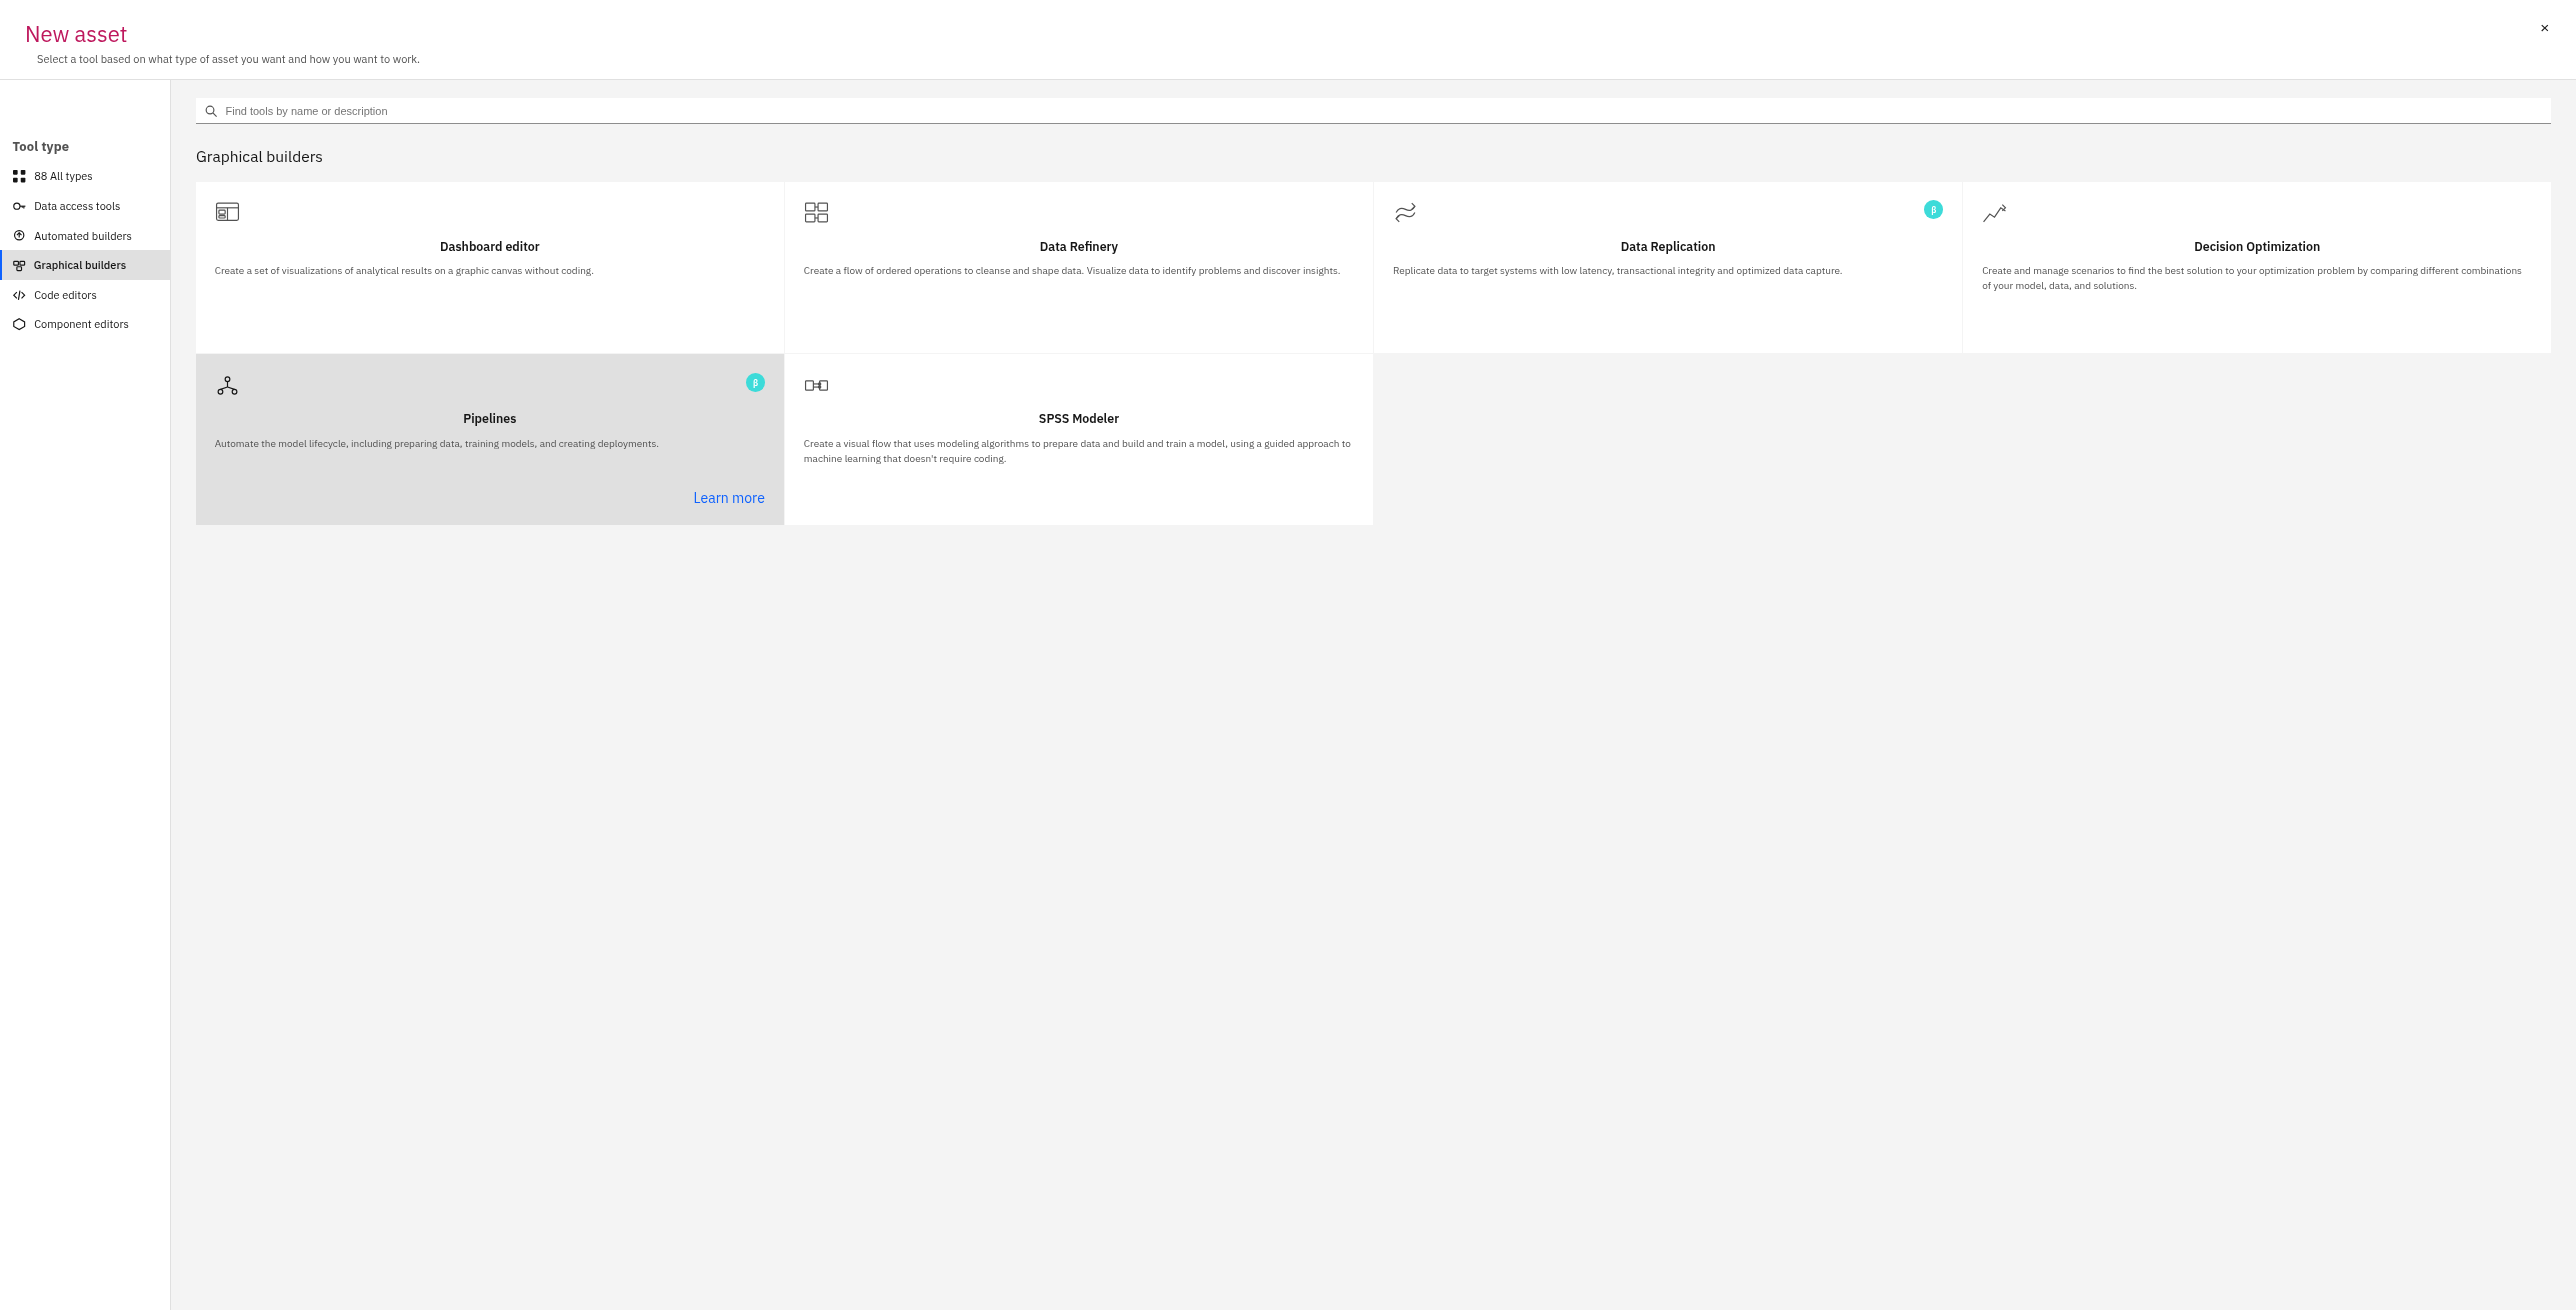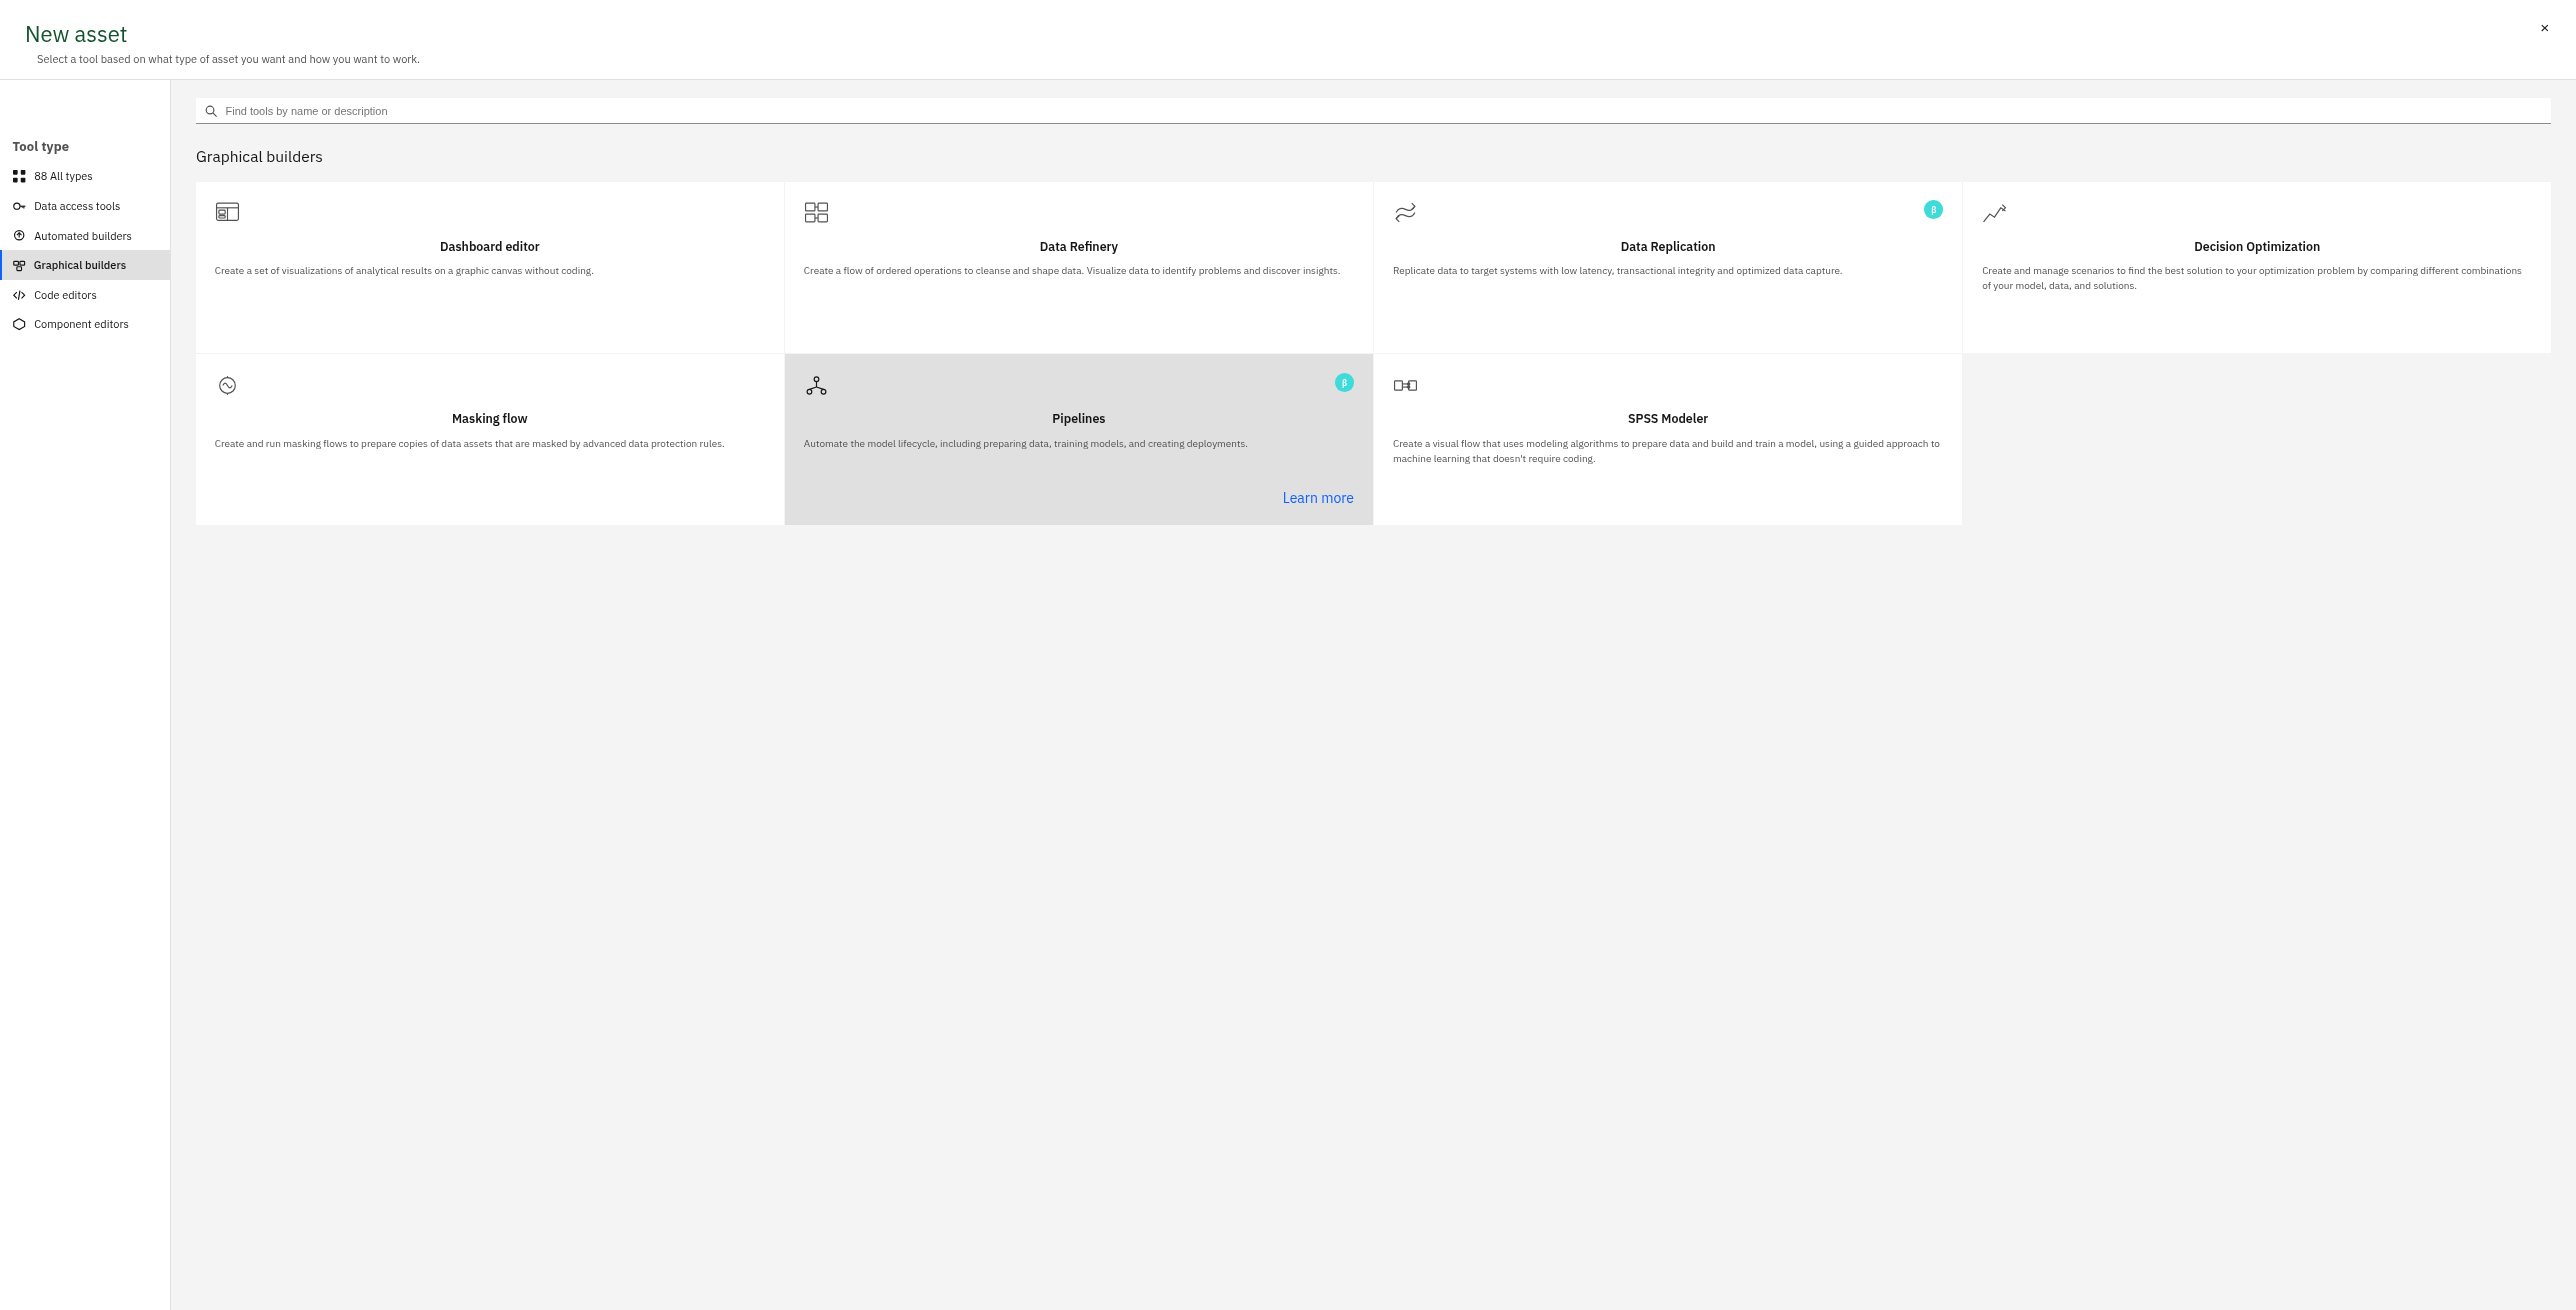--- a/index.html
+++ b/index.html
@@ -16,21 +16,21 @@
 
     .modal-header {
       padding: 18.7px 25px 12.4px 25px;
       border-bottom: 0.8px solid #e0e0e0;
       position: relative;
     }
 
     .modal-title {
       font-size: 22px;
       font-weight: 400;
-      color: #14532d;
+      color: #be185d;
       margin-bottom: 4.7px;
     }
 
     .modal-subtitle {
       font-size: 11px;
       color: #525252;
       margin-left: 12px;
     }
 
     .close-btn {
@@ -365,32 +365,20 @@
               <polyline points="26,6 30,10 26,14"></polyline>
             </svg>
           </div>
           <div class="card-name">Decision Optimization</div>
           <div class="card-desc">Create and manage scenarios to find the best solution to your optimization problem by comparing different combinations of your model, data, and solutions.</div>
         </div>
       </div>
 
       <div class="cards-grid">
 
-        <div class="card">
-          <div class="card-icon">
-            <svg width="25" height="25" viewBox="0 0 32 32" fill="none" stroke="#525252" stroke-width="1.5">
-              <circle cx="16" cy="16" r="10"></circle>
-              <path d="M10 16 Q13 10 16 16 Q19 22 22 16"></path>
-              <line x1="16" y1="6" x2="16" y2="4"></line>
-              <line x1="16" y1="28" x2="16" y2="26"></line>
-            </svg>
-          </div>
-          <div class="card-name">Masking flow</div>
-          <div class="card-desc">Create and run masking flows to prepare copies of data assets that are masked by advanced data protection rules.</div>
-        </div>
 
         <div class="card highlighted">
           <div class="card-icon">
             <svg width="25" height="25" viewBox="0 0 32 32" fill="none" stroke="#161616" stroke-width="1.5">
               <circle cx="16" cy="8" r="3"></circle>
               <circle cx="7" cy="24" r="3"></circle>
               <circle cx="25" cy="24" r="3"></circle>
               <line x1="16" y1="11" x2="16" y2="18"></line>
               <line x1="16" y1="18" x2="7" y2="21"></line>
               <line x1="16" y1="18" x2="25" y2="21"></line>

